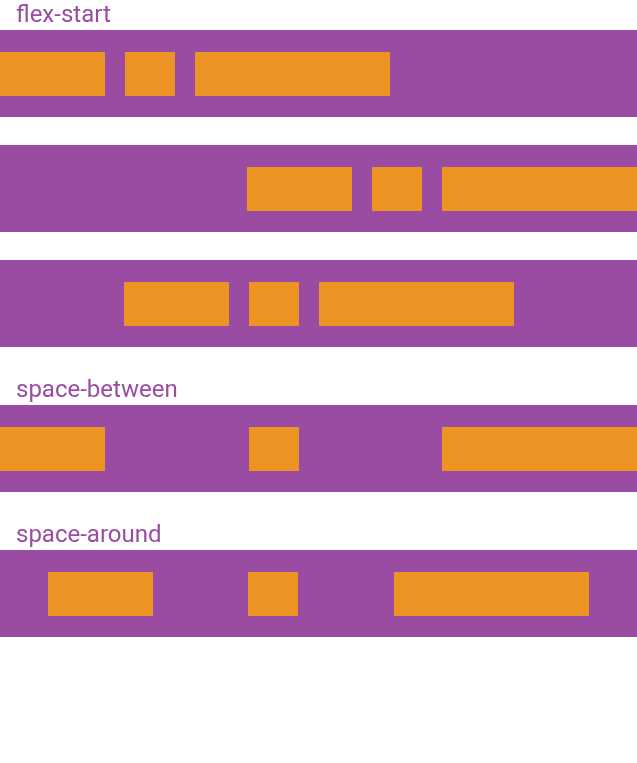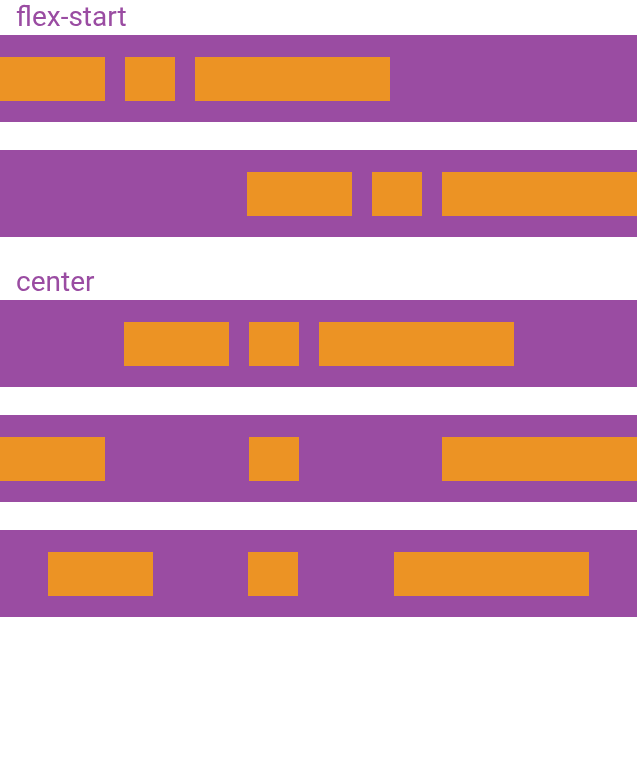--- a/index.html
+++ b/index.html
@@ -12,21 +12,21 @@
       height: 763px;
       background: #ffffff;
       font-family: -apple-system, BlinkMacSystemFont, "Segoe UI", Roboto, "Helvetica Neue", Arial, sans-serif;
       overflow: hidden;
     }
     .section {
       margin-bottom: 28px;
     }
     .label {
       color: #9a4ca2;
-      font-size: 28px;
+      font-size: 24px;
       font-weight: 400;
       padding-left: 16px;
       padding-bottom: 2px;
     }
     .container {
       background: #9a4ca2;
       width: 637px;
       height: 87px;
       display: flex;
       align-items: center;
@@ -70,35 +70,36 @@
 
 <div class="section">
   <div class="container jc-flex-end">
     <div class="box w1"></div>
     <div class="box w2"></div>
     <div class="box w3"></div>
   </div>
 </div>
 
 <div class="section">
-  <div class="label">center</div>
   <div class="container jc-center">
     <div class="box w1"></div>
     <div class="box w2"></div>
     <div class="box w3"></div>
   </div>
 </div>
 
 <div class="section">
+  <div class="label">space-between</div>
   <div class="container jc-space-between">
     <div class="box w1"></div>
     <div class="box w2"></div>
     <div class="box w3"></div>
   </div>
 </div>
 
 <div class="section">
+  <div class="label">space-around</div>
   <div class="container jc-space-around">
     <div class="box w1"></div>
     <div class="box w2"></div>
     <div class="box w3"></div>
   </div>
 </div>
 
 </body></html>

